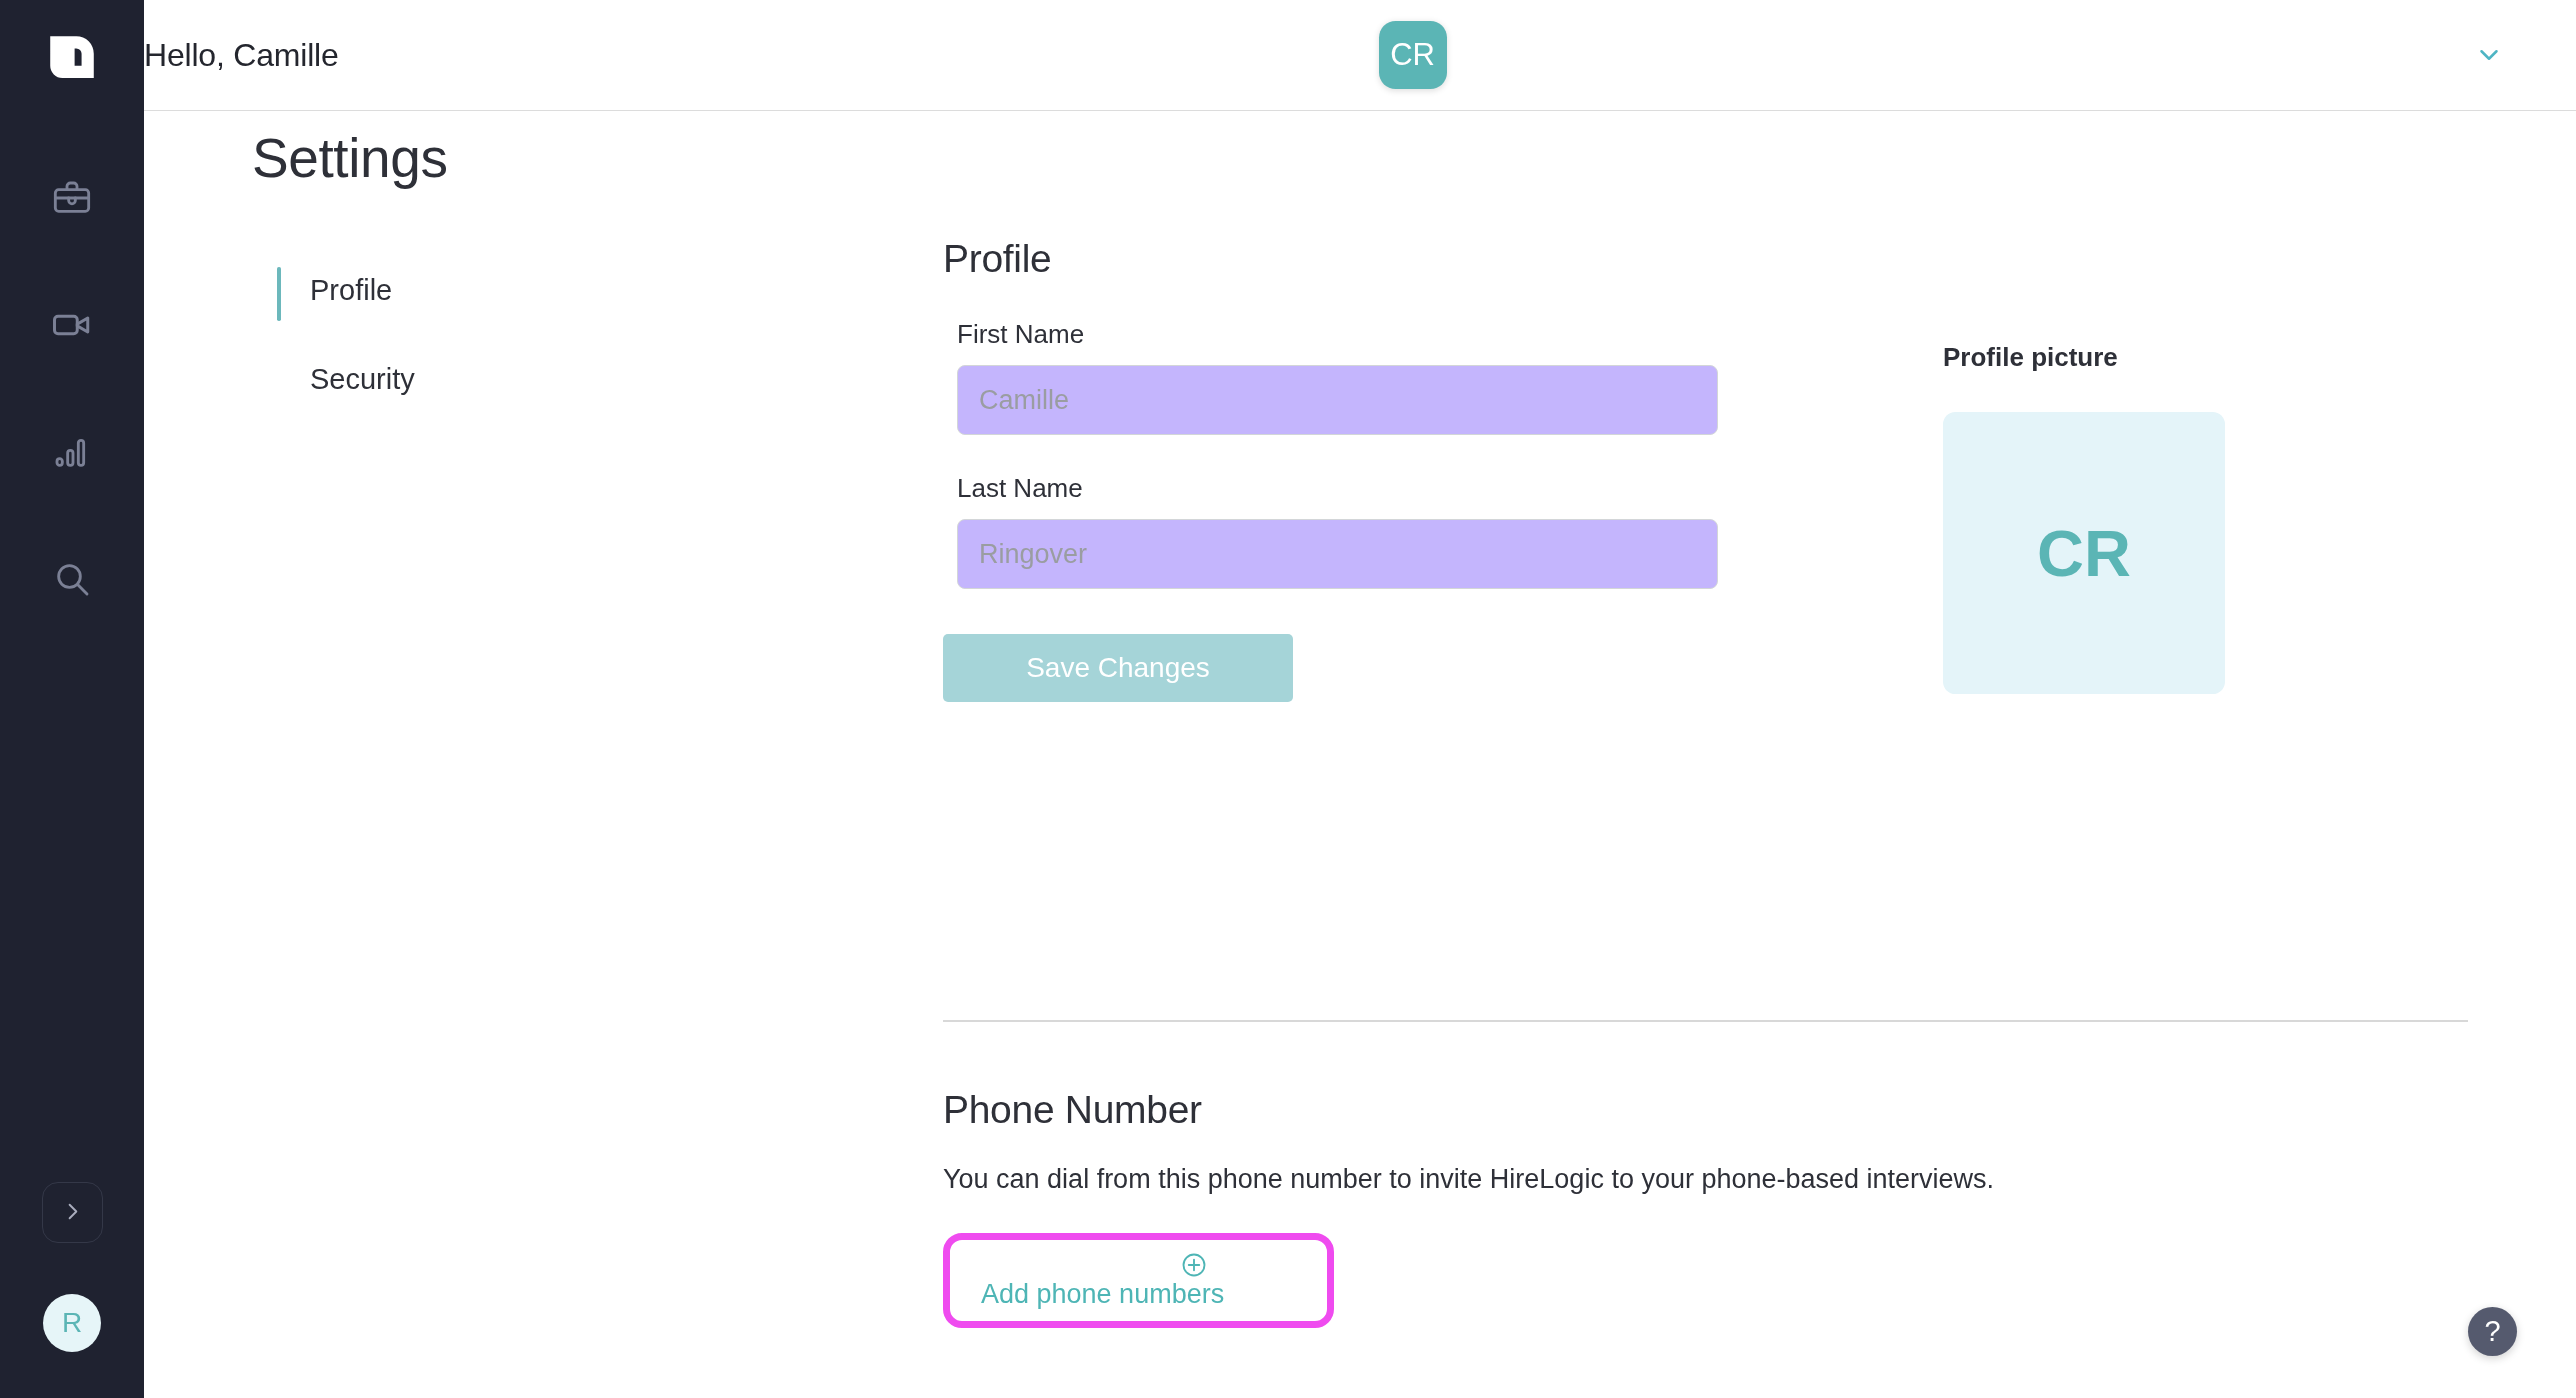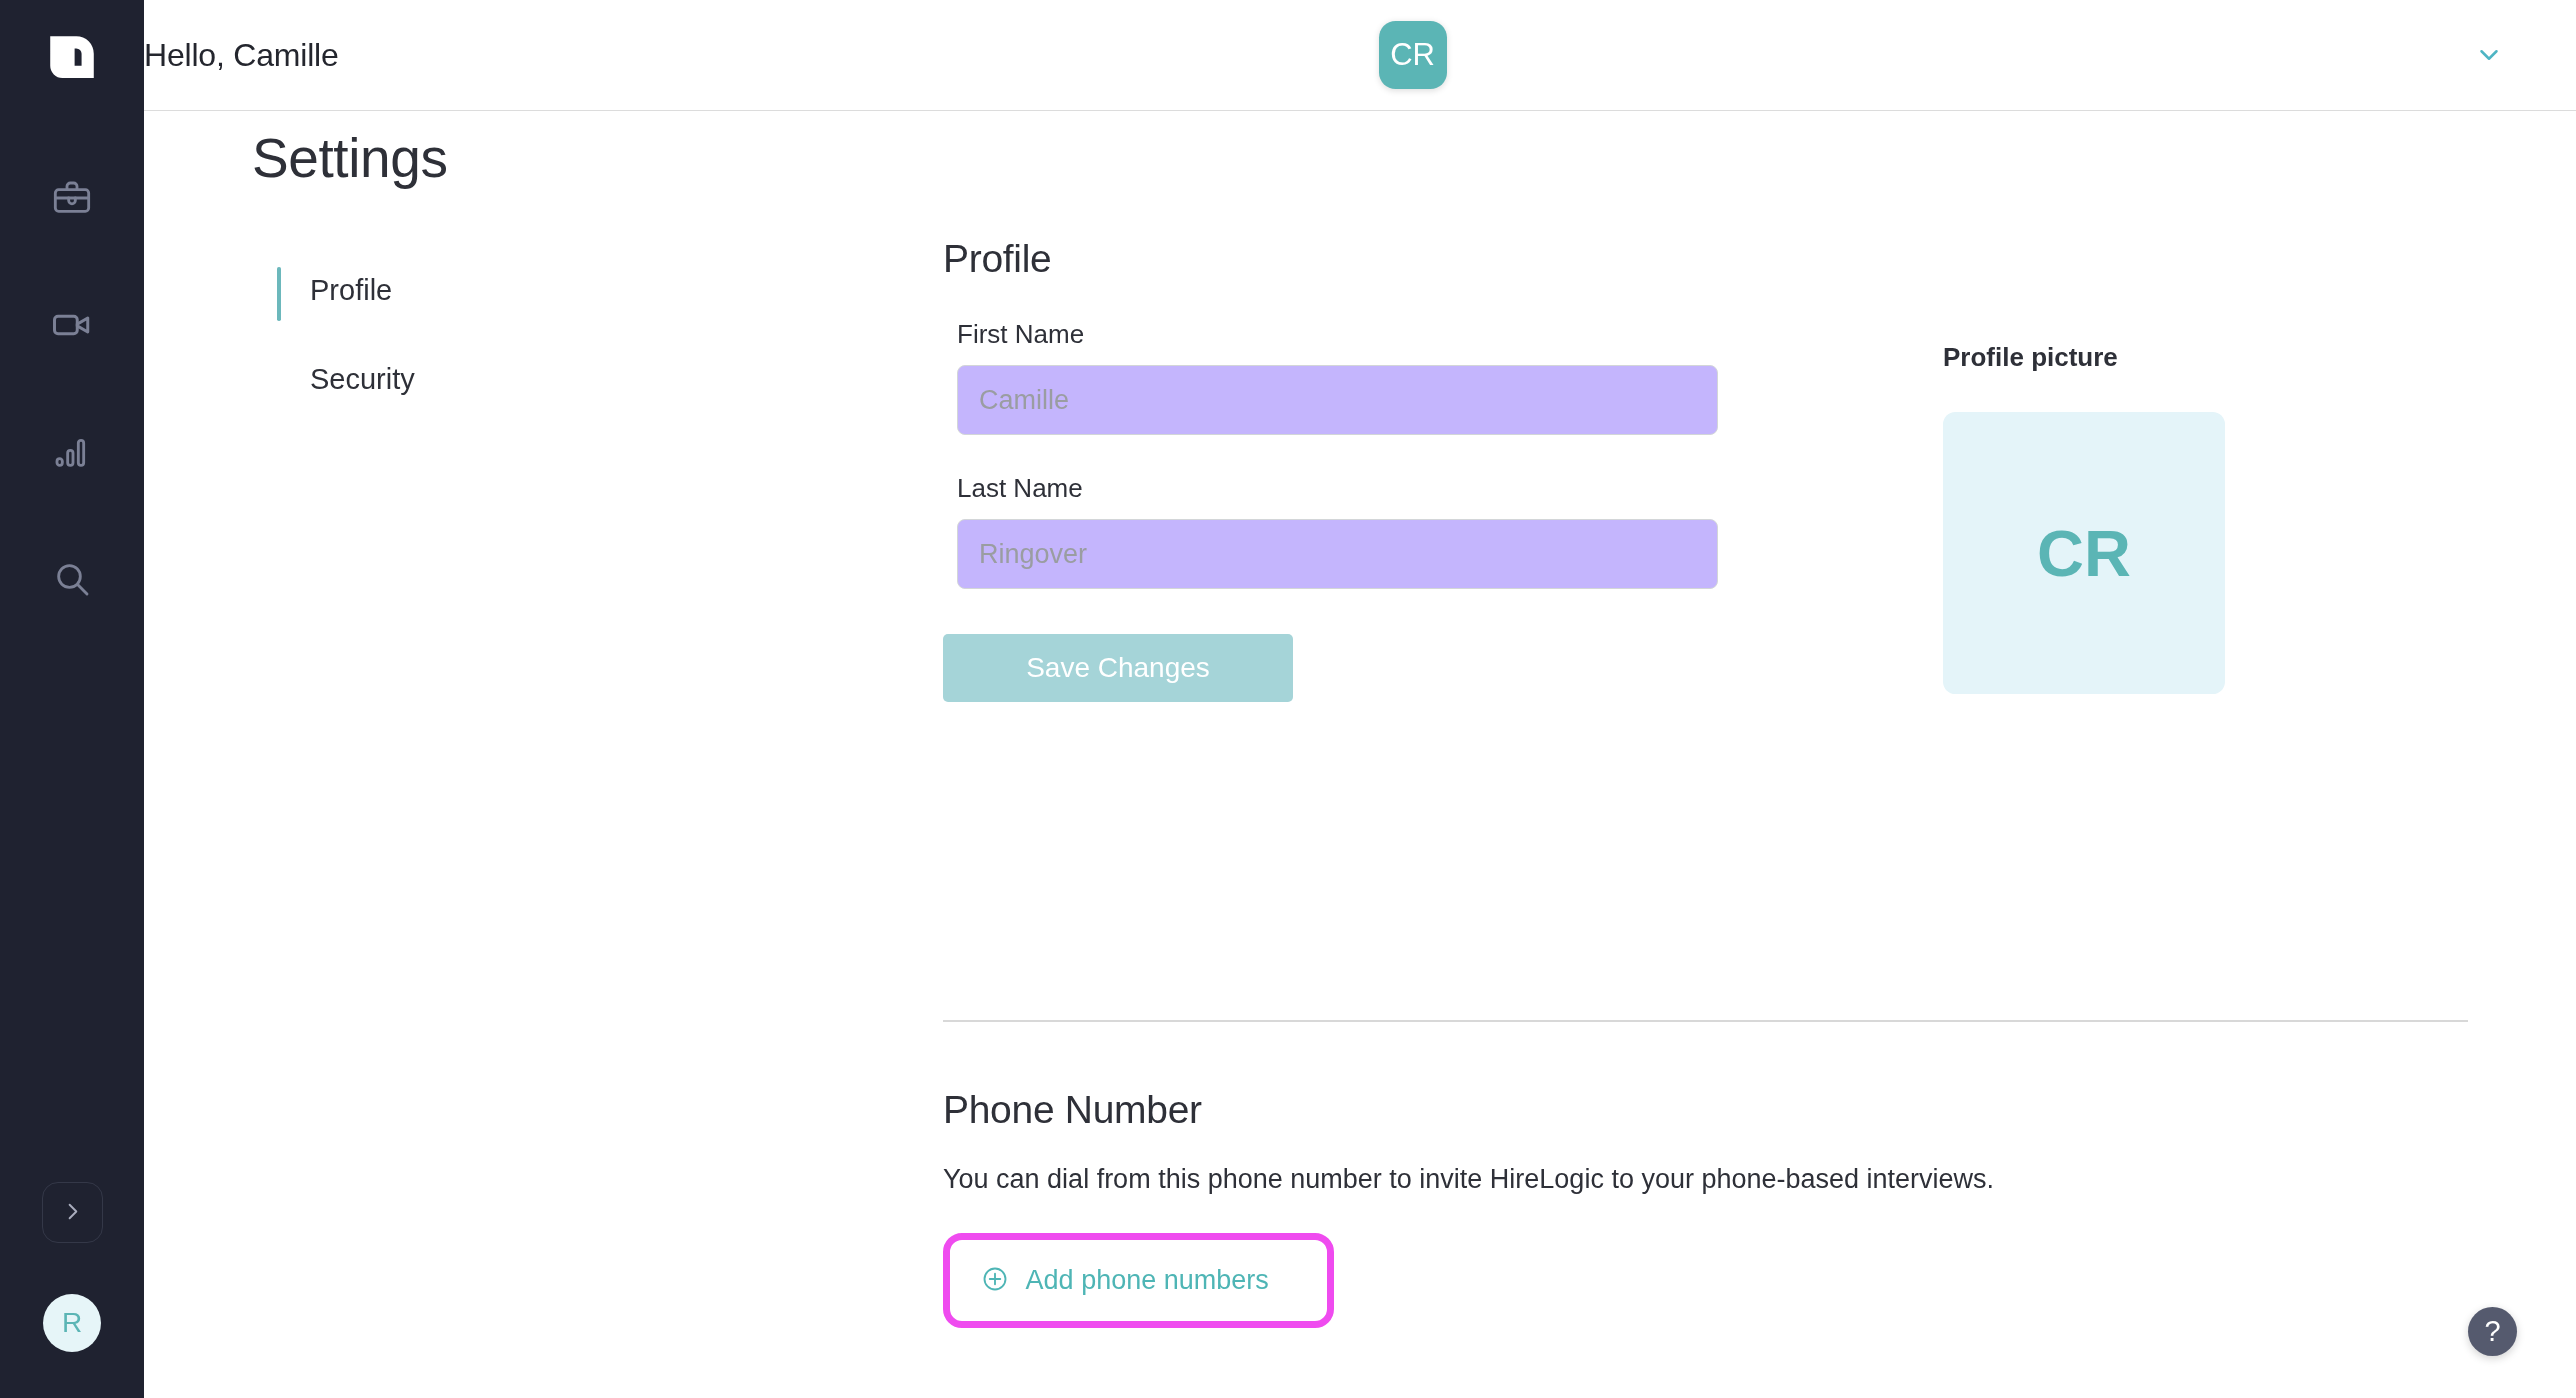--- a/index.html
+++ b/index.html
@@ -122,21 +122,21 @@
   
   .phone-sec { position: absolute; left: 943px; top: 1088px; }
   .phone-head { font-size: 39px; color: #2e3038; font-weight: 400; letter-spacing: -0.3px; }
   .phone-desc { margin-top: 32px; font-size: 27px; color: #2e3038; }
   .add-phone-highlight {
     margin-top: 38px; width: 391px; height: 95px;
     border: 7px solid #ef4bef; border-radius: 19px;
     display: flex; align-items: center; padding-left: 31px; cursor: pointer;
     background: #ffffff;
   }
-  .add-phone-inner { display: flex; align-items: flex-start; }
+  .add-phone-inner { display: flex; align-items: flex-end; flex-direction: column; }
   .plus-icon { margin-right: 16.6px; display: flex; }
   .add-phone-label { font-size: 27px; color: #4eb5b5; }
 
   
   .help-btn {
     position: absolute; left: 2468px; top: 1307px;
     width: 49px; height: 49px; border-radius: 50%;
     background: #555a6e; color: #ffffff;
     display: flex; align-items: center; justify-content: center;
     font-size: 29px; cursor: pointer;

